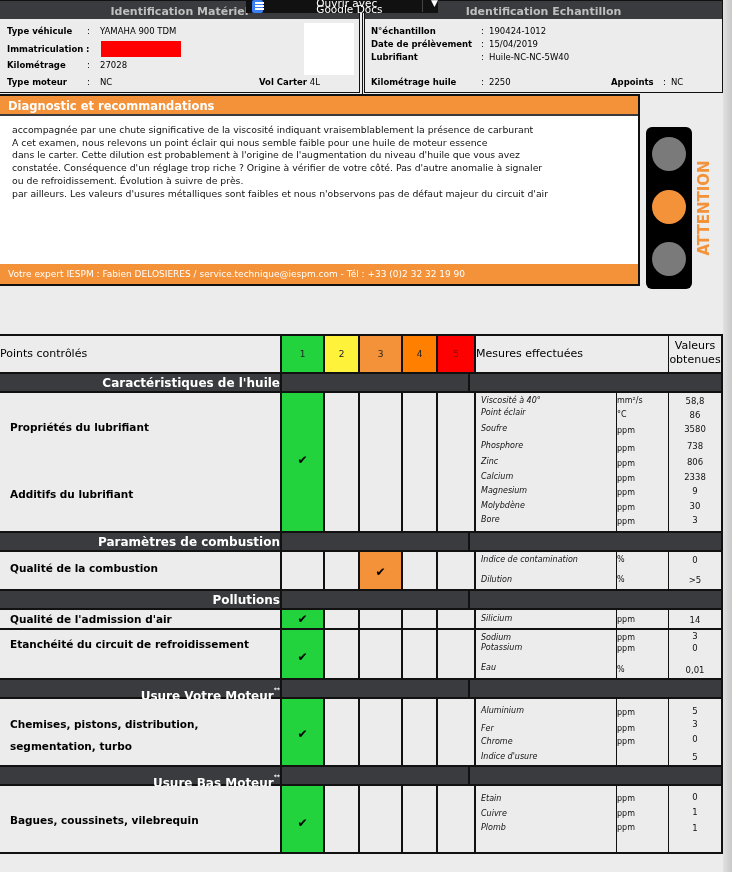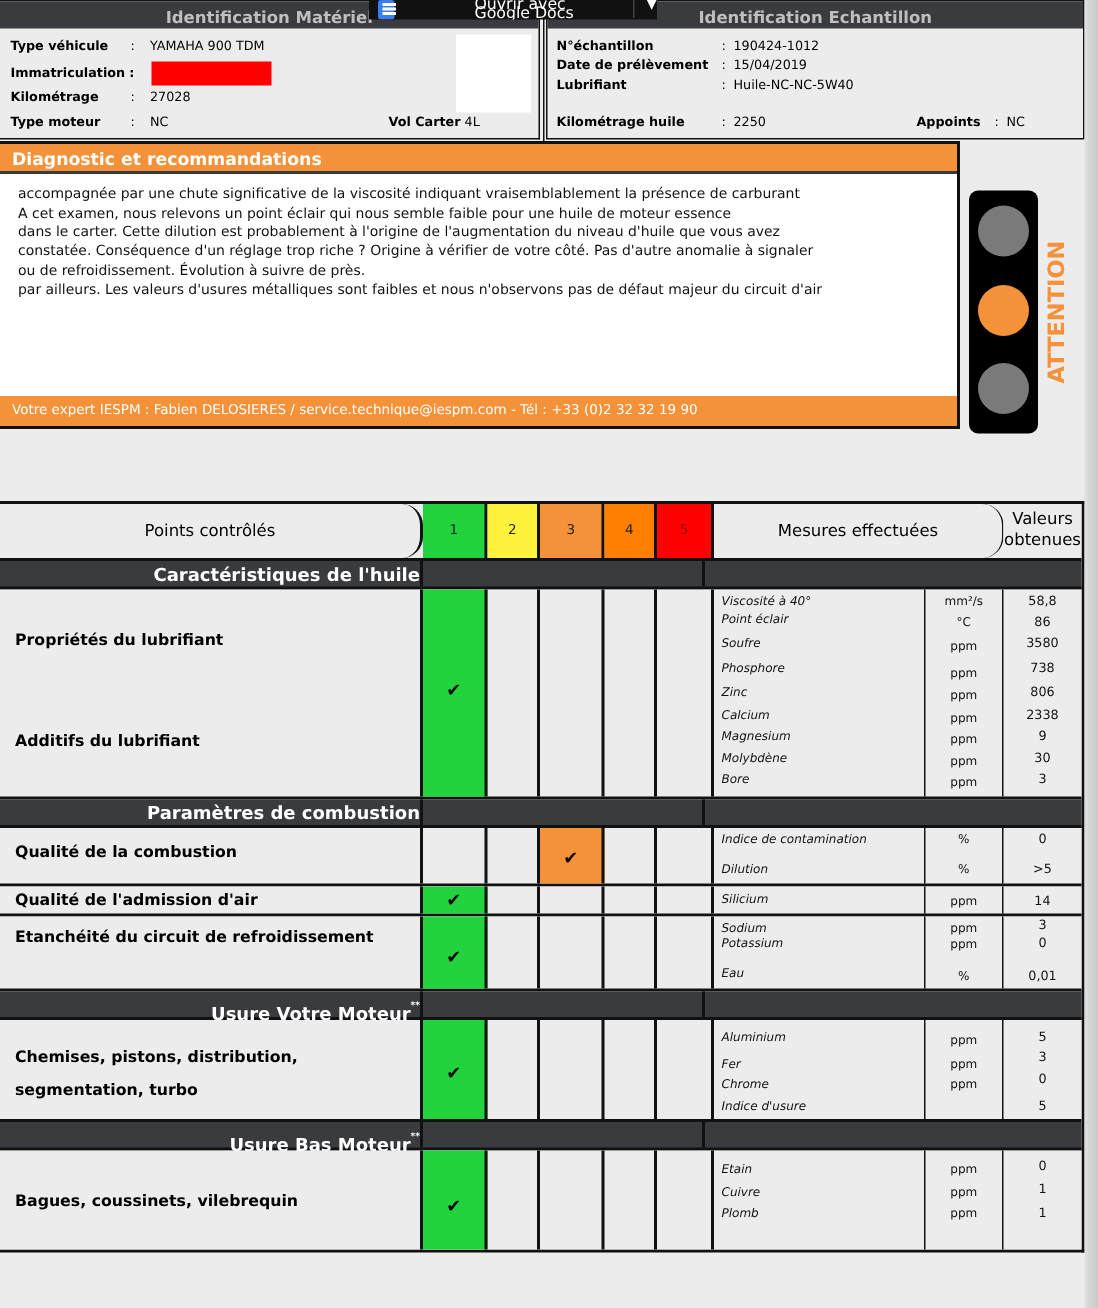--- a/index.html
+++ b/index.html
@@ -51,37 +51,37 @@
   .c-name { width: 282px; border-right: 2px solid #111; position: relative; }
   .c-lvl { width: 41px; border-right: 2px solid #111; position: relative; }
   .c-lvl.w35 { width: 35px; }
   .c-lvl.w43 { width: 43px; }
   .c-lvl.w38 { width: 38px; }
   .c-mes { width: 141px; border-right: 1px solid #111; position: relative; }
   .c-unit { width: 52px; border-right: 1px solid #111; position: relative; }
   .c-val { flex: 1; position: relative; }
 
   .hdr { height: 38px; background: #ececec; }
-  .hdr .c-name, .hdr .c-mes { font-size: 11px; text-align: center; line-height: 36px; border-radius: 14px; }
+  .hdr .c-name, .hdr .c-mes { font-size: 11px; line-height: 36px; }
   .hdr .lvlcell { font-size: 9px; text-align: center; line-height: 36px; color: #222; }
   .hdr .c-val { font-size: 11px; text-align: center; line-height: 14px; padding-top: 3px; }
   .hdr .c-mes { width: 193px; }
 
   .sec { height: 19px; background: #3a3b3e; color: #fff; font-weight: bold; font-size: 12px; }
   .sec .c-name { line-height: 19px; padding-left: 8px; white-space: nowrap; text-align: right; }
   .sec .sec-lvl { width: 188px; border-right: 2px solid #111; }
   .sec sup { font-size: 6px; vertical-align: 8px; }
 
   .body { background: #ececec; }
   .item { position: absolute; left: 10px; font-weight: bold; font-size: 10.5px; white-space: nowrap; }
   .check { position: absolute; left: 50%; transform: translateX(-50%); font-size: 12px; font-weight: bold; color: #000; }
   .green { background: #22d33e; }
   .orange { background: #f4923a; }
   .m { position: absolute; left: 5px; font-size: 8px; white-space: nowrap; color: #111; font-style: italic; }
-  .u { position: absolute; width: 100%; text-align: center; font-size: 8px; color: #111; }
+  .u { position: absolute; width: 100%; text-align: left; font-size: 8px; color: #111; }
   .v { position: absolute; width: 100%; text-align: center; font-size: 8.5px; color: #111; }
 </style>
 </head>
 <body>
 
 <div class="page">
 
   <div class="id-panel left">
     <div class="id-head">Identification Matériel</div>
     <div class="id-row" style="left:7px;top:24px;">
@@ -246,20 +246,25 @@
       <div class="c-unit">
         <div class="u" style="top:3px">%</div>
         <div class="u" style="top:23px">%</div>
       </div>
       <div class="c-val">
         <div class="v" style="top:3px">0</div>
         <div class="v" style="top:23px">&gt;5</div>
       </div>
     </div>
 
+    <div class="row sec">
+      <div class="c-name">Pollutions</div>
+      <div class="sec-lvl"></div>
+      <div></div>
+    </div>
     <div class="row body" style="height:20px;">
       <div class="c-name">
         <div class="item" style="top:3px">Qualité de l'admission d'air</div>
       </div>
       <div class="c-lvl w43 green">
           <span class="check" style="top:2px">✔</span>
         </div>
       <div class="c-lvl w35"></div>
       <div class="c-lvl w43"></div>
       <div class="c-lvl w35"></div>

